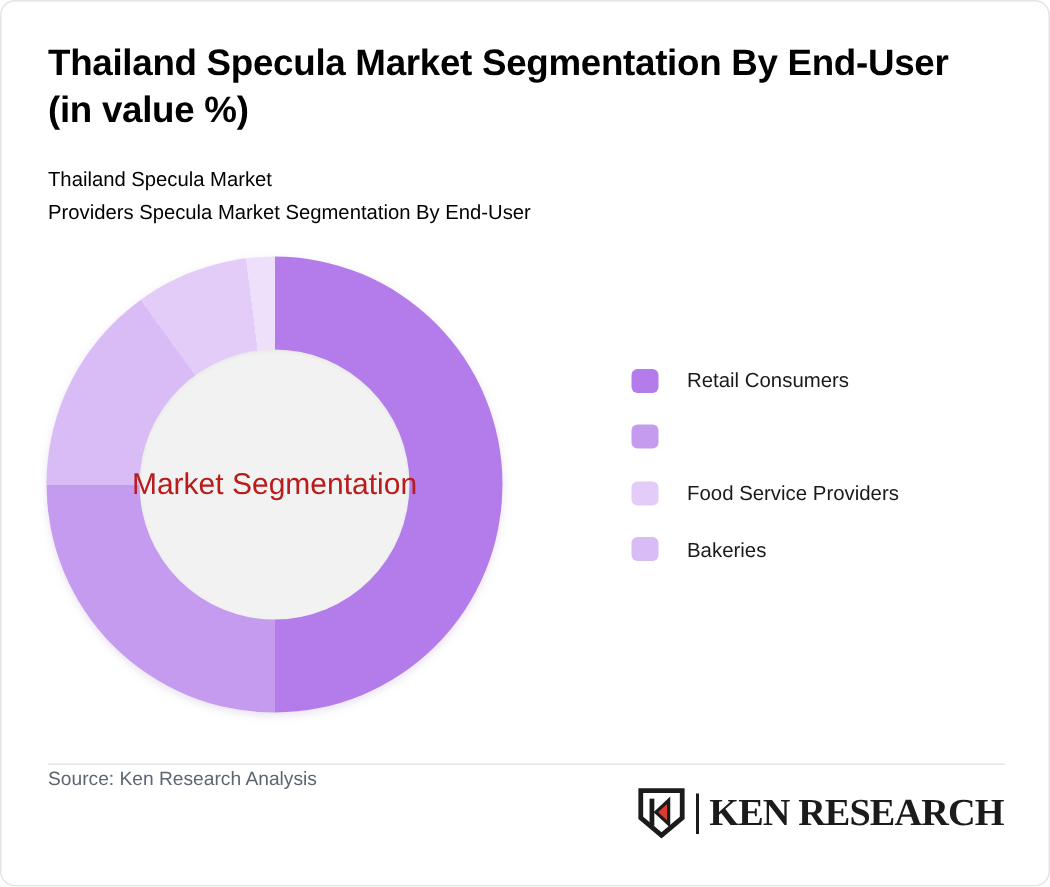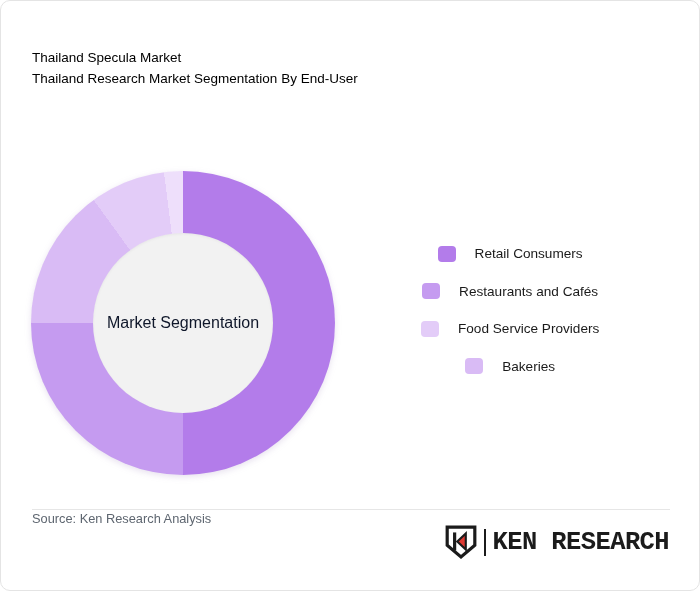--- a/index.html
+++ b/index.html
@@ -53,35 +53,34 @@
     width: 180px; height: 180px;
     margin-left: -90px; margin-top: -90px;
     background: #f2f2f2;
     border-radius: 50%;
     display: flex;
     align-items: center;
     justify-content: center;
     box-shadow: inset 0 1px 3px rgba(0,0,0,0.05);
   }
   #center-label {
-    font-size: 16px;
-    color: #0f172a;
+    font-size: 20px;
+    color: #b91c1c;
     text-align: center;
     line-height: 1.25;
     white-space: nowrap;
   }
 
   
   #legend {
     position: absolute;
     left: 420px; top: 84px;
     display: flex;
     flex-direction: column;
     gap: 20.5px;
-    align-items: center;
   }
   .legend-item {
     display: flex;
     align-items: center;
     height: 17px;
   }
   .legend-swatch {
     width: 18px; height: 16px;
     border-radius: 4px;
     flex: 0 0 auto;
@@ -117,52 +116,52 @@
   #brand-bar {
     width: 2px; height: 27px;
     background: #1b1b1b;
     margin: 0 7px 0 6px;
   }
   #brand-name {
     font-size: 25.5px;
     font-weight: bold;
     color: #1b1b1b;
     letter-spacing: -0.6px;
-    font-family: Liberation Mono, monospace;
+    font-family: Liberation Serif, serif;
   }
 </style>
 </head>
 <body>
 
 <div id="card">
 
   <div id="header">
+    <div id="chart-title">Thailand Specula Market Segmentation By End-User (in value %)</div>
     <div id="subtitles">
       <div class="subtitle">Thailand Specula Market</div>
-      <div class="subtitle">Thailand Research Market Segmentation By End-User</div>
+      <div class="subtitle">Providers Specula Market Segmentation By End-User</div>
     </div>
   </div>
 
   <div id="plot">
 
     <div id="donut-wrap">
       <div id="donut" style="background: conic-gradient(rgb(179, 124, 234) 0deg, rgb(179, 124, 234) 180deg, rgb(197, 155, 240) 180deg, rgb(197, 155, 240) 270deg, rgb(217, 187, 245) 270deg, rgb(217, 187, 245) 324deg, rgb(227, 204, 248) 324deg, rgb(227, 204, 248) 352.8deg, rgb(238, 223, 251) 352.8deg, rgb(238, 223, 251) 360deg);"></div>
       <div id="donut-hole">
         <span id="center-label">Market Segmentation</span>
       </div>
     </div>
 
     <div id="legend">
       <div class="legend-item">
         <span class="legend-swatch" style="background: rgb(179, 124, 234);"></span>
         <span class="legend-label">Retail Consumers</span>
       </div>
       <div class="legend-item">
         <span class="legend-swatch" style="background: rgb(197, 155, 240);"></span>
-        <span class="legend-label">Restaurants and Cafés</span>
       </div>
       <div class="legend-item">
         <span class="legend-swatch" style="background: rgb(227, 204, 248);"></span>
         <span class="legend-label">Food Service Providers</span>
       </div>
       <div class="legend-item">
         <span class="legend-swatch" style="background: rgb(217, 187, 245);"></span>
         <span class="legend-label">Bakeries</span>
       </div>
     </div>

